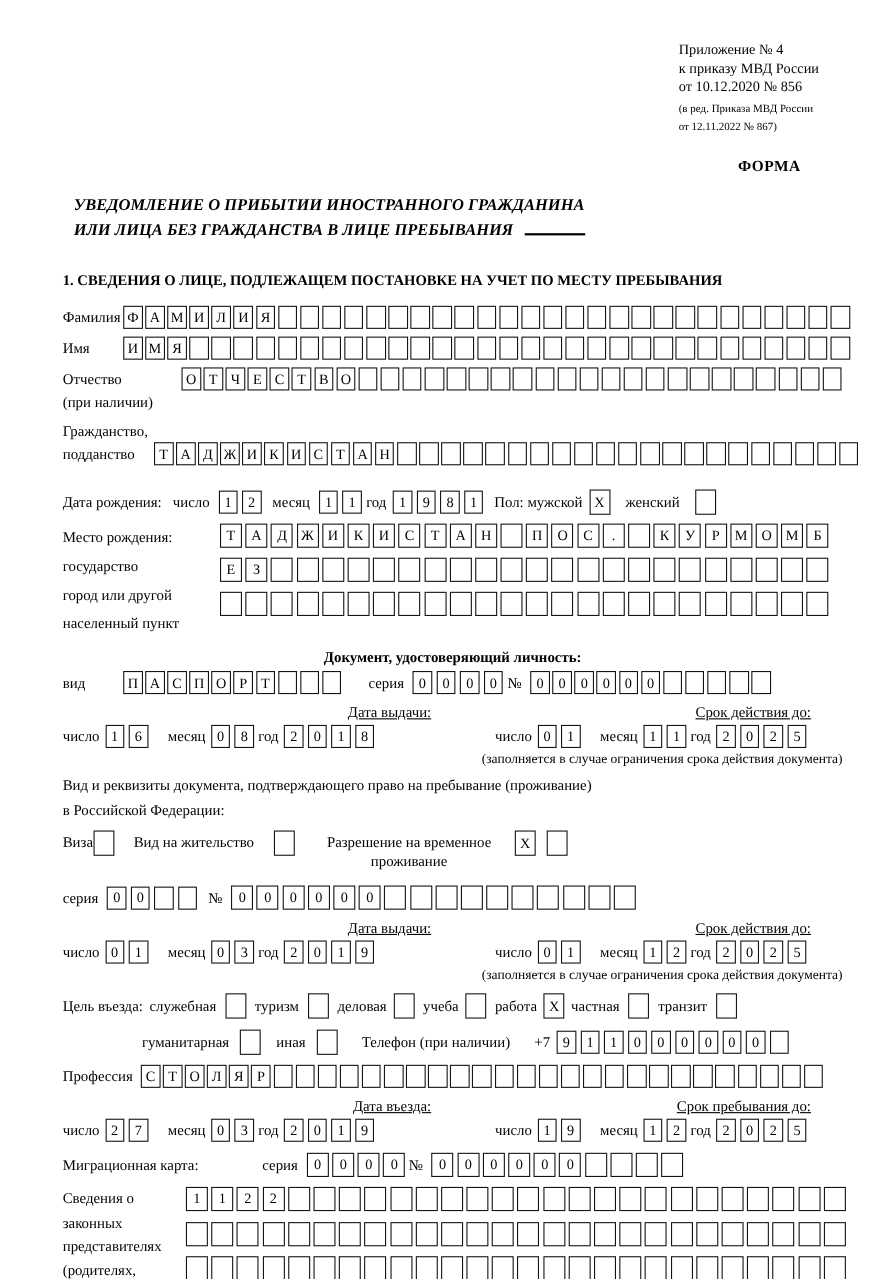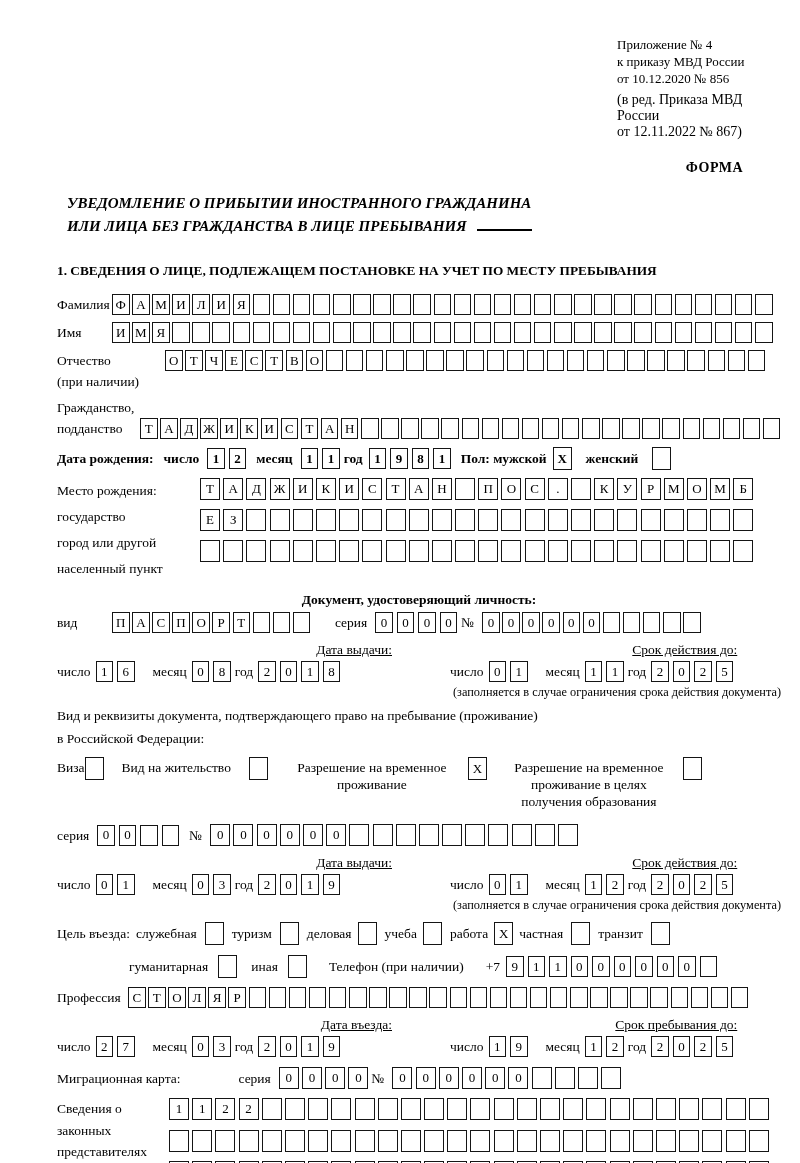--- a/index.html
+++ b/index.html
@@ -1,21 +1,21 @@
 <!DOCTYPE html>
 <html><head>
 <meta charset="utf-8">
 <style>
   html,body{margin:0;padding:0;background:#fff;}
   body{width:800px;height:1163px;font-family:"Liberation Serif","DejaVu Serif",serif;color:#000;}
-  .page{position:relative;width:800px;height:1163px;box-sizing:border-box;padding:36px 19px 0 57px;overflow:hidden;}
+  .page{position:relative;width:800px;height:1163px;box-sizing:border-box;padding:36px 34px 0 57px;overflow:hidden;}
 
   
   .hdr{margin-left:560px;font-size:13px;line-height:17px;}
-  .hdr .small{font-size:14px;line-height:16px;font-family:Liberation Serif, serif;}
+  .hdr .small{font-size:10px;line-height:16px;font-family:Liberation Serif, serif;}
   .hdr .gap{height:5px;}
   .forma{font-weight:bold;font-size:14px;text-align:right;margin:20px 38px 0 0;letter-spacing:.5px;}
 
   .title{font-weight:bold;font-size:15px;line-height:1.5;margin:16px 0 0 10px;font-style:italic;}
   .uline{display:inline-block;width:55px;border-bottom:2px solid #000;height:2px;margin-left:10px;}
   .sec{font-weight:bold;font-size:13.3px;margin-top:26px;white-space:nowrap;}
 
   .frm{font-size:13.5px;}
   .row{display:flex;align-items:center;margin-top:7px;}
   .row.top{align-items:flex-start;}
@@ -228,21 +228,21 @@
           <span class="cell"></span>
           <span class="cell"></span>
           <span class="cell"></span>
           <span class="cell"></span>
           <span class="cell"></span>
           <span class="cell"></span>
           <span class="cell"></span>
         </span>
     </div>
 
-    <div class="row" style="margin-top:8px;font-weight:bold;">
+    <div class="row" style="margin-top:22px;">
       <span class="lbl">Дата рождения:</span>
       <span class="lbl ml10">число</span>
       <span class="cells dt ml8">
           <span class="cell">1</span>
           <span class="cell">2</span>
         </span>
       <span class="lbl ml6">месяц</span>
       <span class="cells dt ml8">
           <span class="cell">1</span>
           <span class="cell">1</span>
@@ -449,21 +449,20 @@
           <span class="cell"></span>
         </span>
       <span class="lbl ml18">Вид на жительство</span>
       <span class="cells cb ml18">
           <span class="cell"></span>
         </span>
       <span class="lbl optlbl w170 ml18">Разрешение на временное проживание</span>
       <span class="cells cb ml10">
           <span class="cell">X</span>
         </span>
-      <span class="lbl optlbl w168 ml18">Разрешение на временное проживание в целях получения образования</span>
       <span class="cells cb ml10">
           <span class="cell"></span>
         </span>
     </div>
 
     <div class="row" style="margin-top:14px;">
       <span class="lbl">серия</span>
       <span class="cells dt ml8">
           <span class="cell">0</span>
           <span class="cell">0</span>

